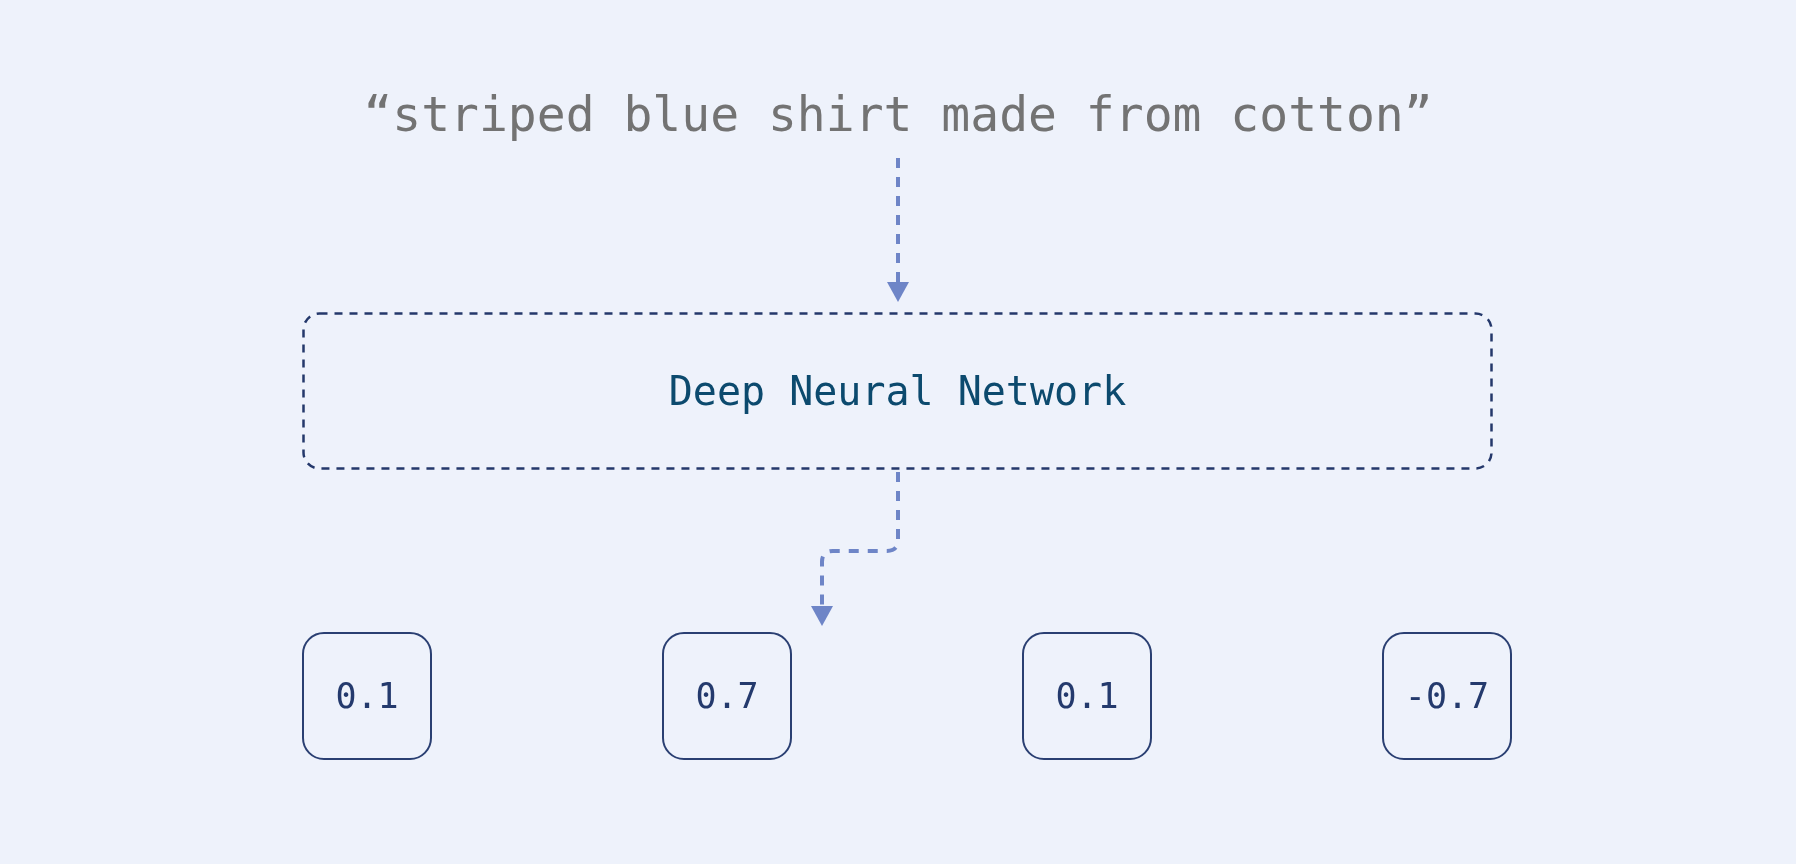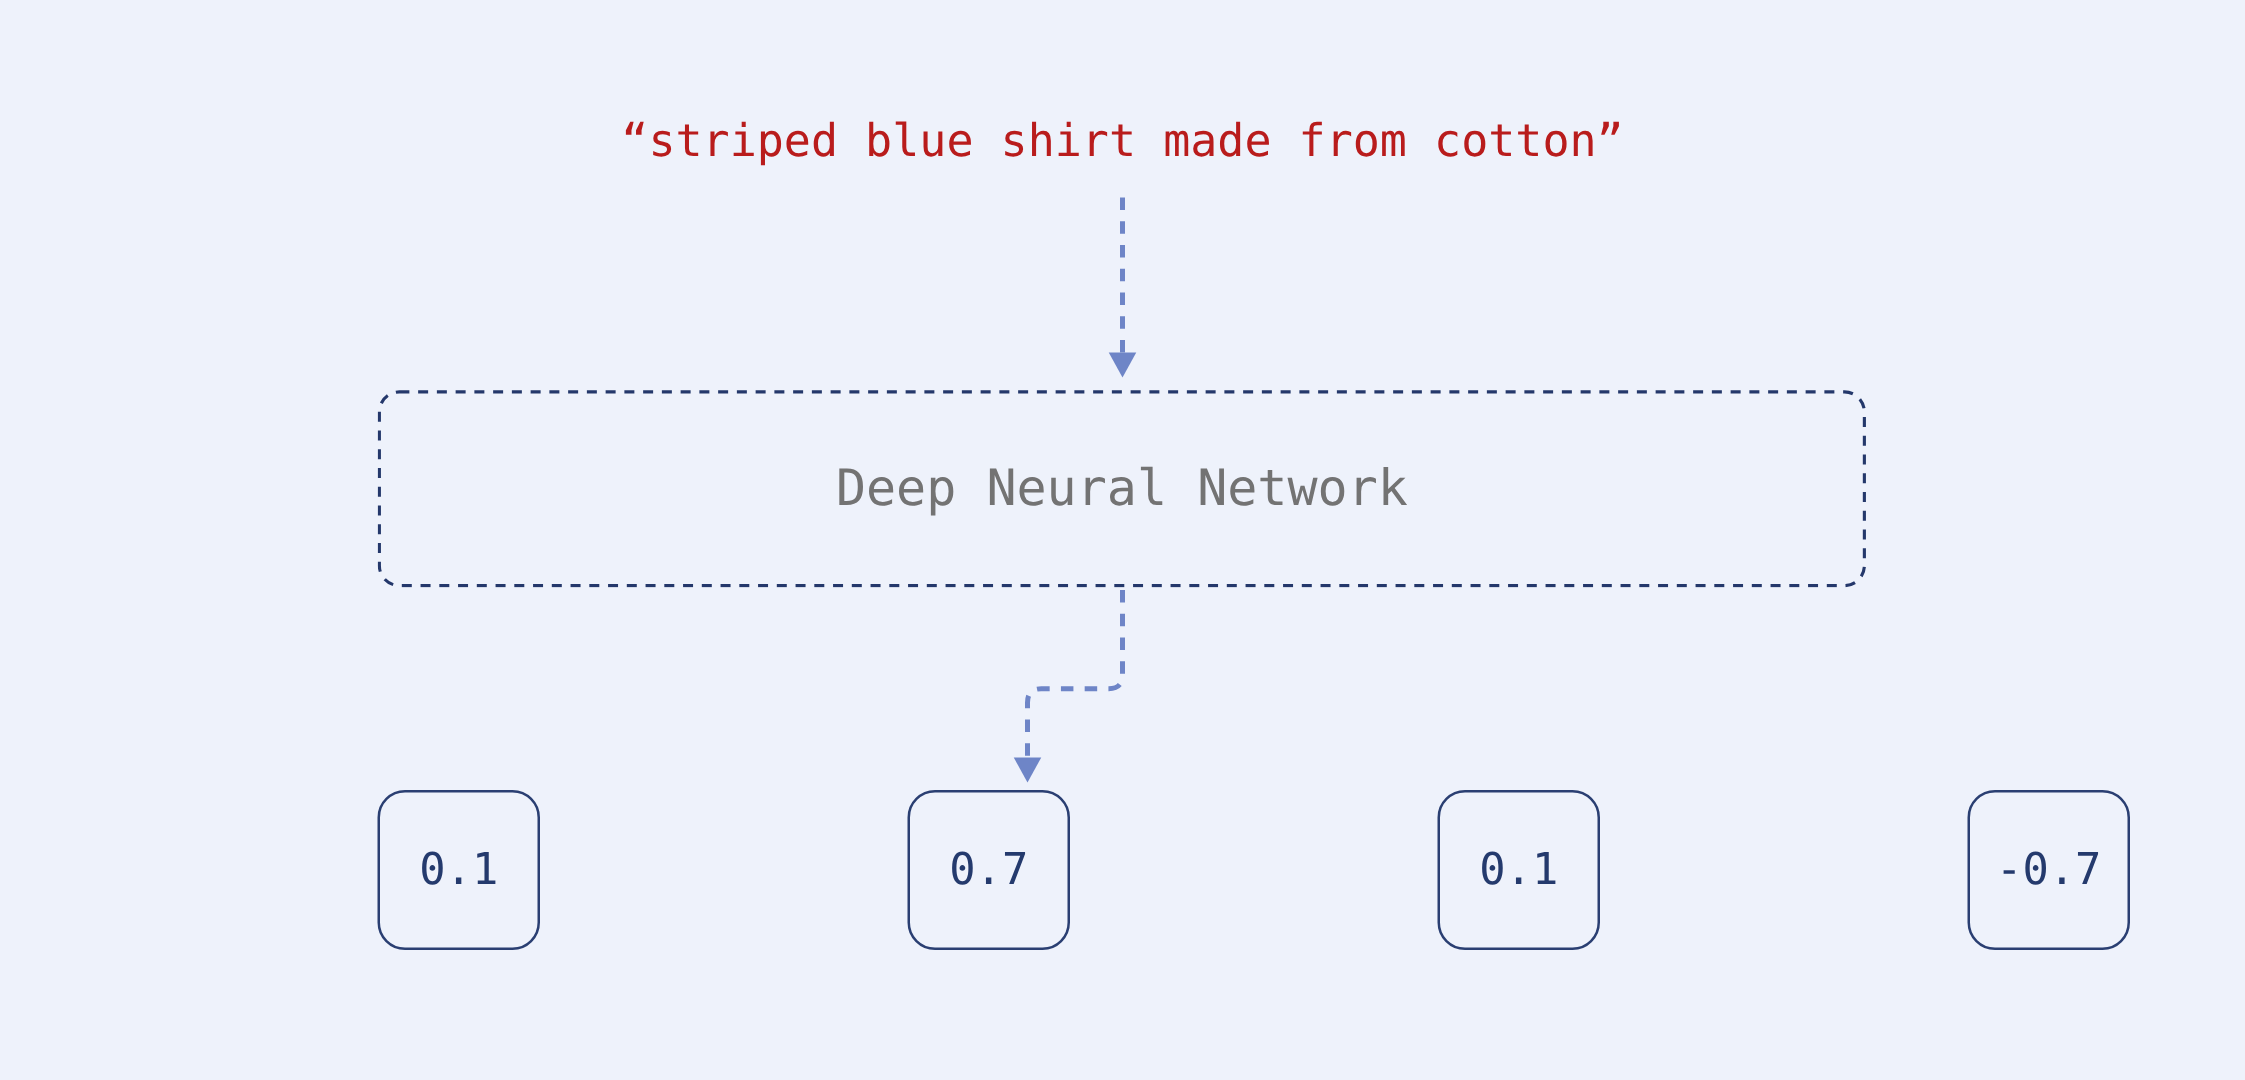--- a/index.html
+++ b/index.html
@@ -13,23 +13,23 @@
     background: #eef2fb;
     overflow: hidden;
     font-family: "DejaVu Sans Mono", "Liberation Mono", monospace;
   }
   .quote-text {
     position: absolute;
     top: 90px;
     left: 0;
     width: 100%;
     text-align: center;
-    font-size: 36px;
+    font-size: 48px;
     line-height: 48px;
-    color: #b91c1c;
+    color: #737373;
     white-space: pre;
   }
   .arrow-svg {
     position: absolute;
     display: block;
   }
   #arrow1 { left: 880px; top: 150px; }
   #arrow2 { left: 800px; top: 466px; }
   .dnn-box {
     position: absolute;
@@ -46,28 +46,28 @@
   .dnn-label {
     position: absolute;
     left: 0;
     top: 0;
     width: 100%;
     height: 100%;
     display: flex;
     align-items: center;
     justify-content: center;
     font-size: 40px;
-    color: #737373;
+    color: #0c4a6e;
     white-space: pre;
   }
   .embedding-row {
     position: absolute;
     left: 302px;
     top: 632px;
-    width: 1402px;
+    width: 1210px;
     height: 128px;
     display: flex;
     justify-content: space-between;
   }
   .embedding-cell {
     width: 130px;
     height: 128px;
     box-sizing: border-box;
     border: 2px solid #2a3f72;
     border-radius: 22px;

